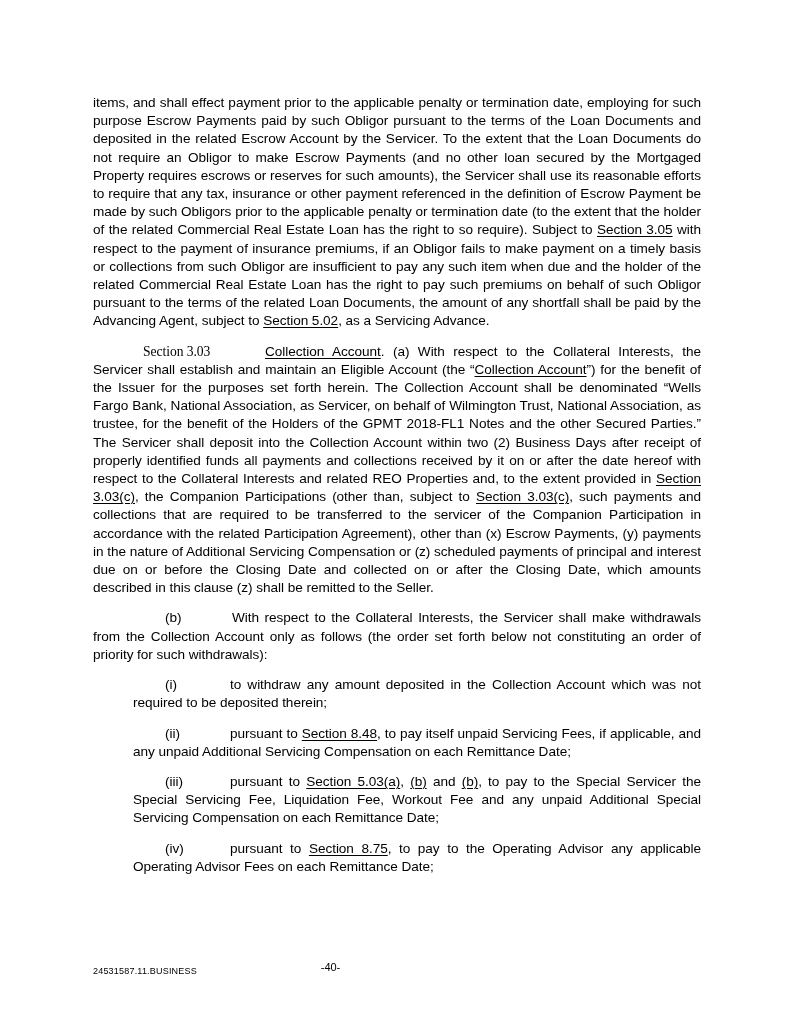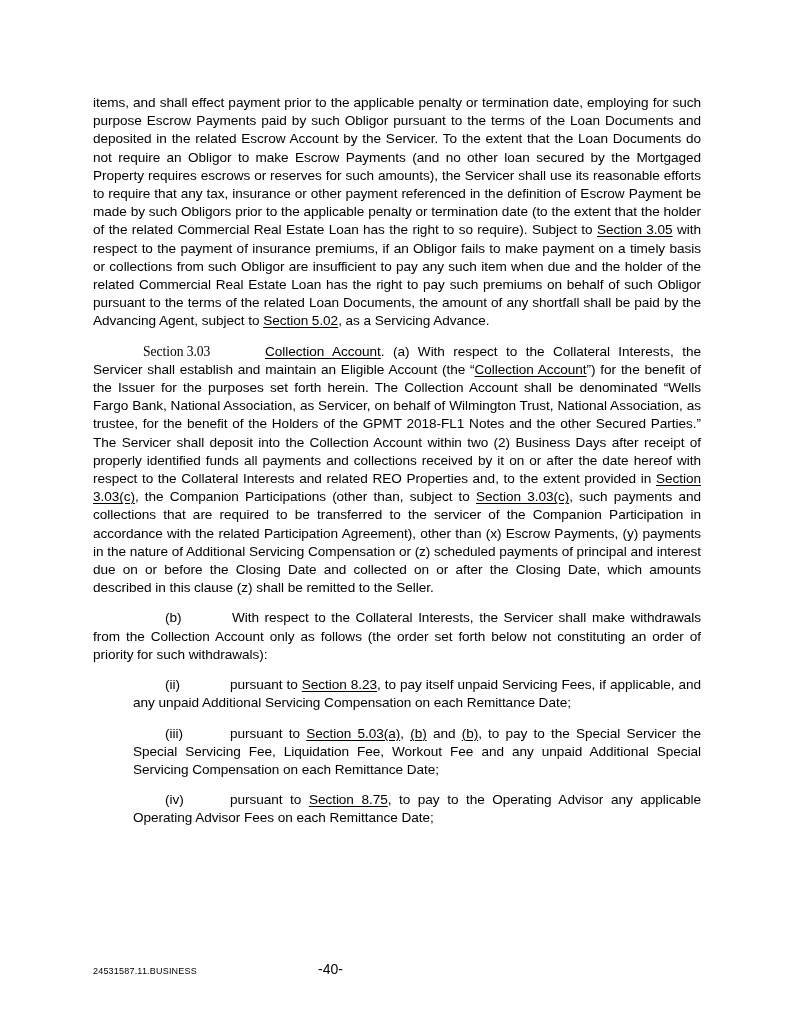--- a/index.html
+++ b/index.html
@@ -52,30 +52,31 @@
     font-size: 9px;
     letter-spacing: 0.2px;
     text-align: right;
   }
   .footer-center {
     position: absolute;
     left: 0;
     top: 961px;
     width: 661px;
     text-align: center;
-    font-size: 14px;
+    font-size: 11px;
   }
 </style>
 </head>
 <body>
 
 <div class="doc-body" id="doc-body">
     <p class="para body"><span>items, and shall effect payment prior to the applicable penalty or termination date, employing for such purpose Escrow Payments paid by such Obligor pursuant to the terms of the Loan Documents and deposited in the related Escrow Account by the Servicer.  To the extent that the Loan Documents do not require an Obligor to make Escrow Payments (and no other loan secured by the Mortgaged Property requires escrows or reserves for such amounts), the Servicer shall use its reasonable efforts to require that any tax, insurance or other payment referenced in the definition of Escrow Payment be made by such Obligors prior to the applicable penalty or termination date (to the extent that the holder of the related Commercial Real Estate Loan has the right to so require).  Subject to </span><span class="u">Section 3.05</span><span> with respect to the payment of insurance premiums, if an Obligor fails to make payment on a timely basis or collections from such Obligor are insufficient to pay any such item when due and the holder of the related Commercial Real Estate Loan has the right to pay such premiums on behalf of such Obligor pursuant to the terms of the related Loan Documents, the amount of any shortfall shall be paid by the Advancing Agent, subject to </span><span class="u">Section 5.02</span><span>, as a Servicing Advance.</span></p>
     <p class="para section"><span class="tab-label section-label">Section 3.03</span><span class="u">Collection Account</span><span>.  (a) With respect to the Collateral Interests, the Servicer shall establish and maintain an Eligible Account (the “</span><span class="u">Collection Account</span><span>”) for the benefit of the Issuer for the purposes set forth herein.  The Collection Account shall be denominated “Wells Fargo Bank, National Association, as Servicer, on behalf of Wilmington Trust, National Association, as trustee, for the benefit of the Holders of the GPMT 2018-FL1 Notes and the other Secured Parties.”  The Servicer shall deposit into the Collection Account within two (2) Business Days after receipt of properly identified funds all payments and collections received by it on or after the date hereof with respect to the Collateral Interests and related REO Properties and, to the extent provided in </span><span class="u">Section 3.03(c)</span><span>, the Companion Participations (other than, subject to </span><span class="u">Section 3.03(c)</span><span>, such payments and collections that are required to be transferred to the servicer of the Companion Participation in accordance with the related Participation Agreement), other than (x) Escrow Payments, (y) payments in the nature of Additional Servicing Compensation or (z) scheduled payments of principal and interest due on or before the Closing Date and collected on or after the Closing Date, which amounts described in this clause (z) shall be remitted to the Seller.</span></p>
     <p class="para sub"><span class="tab-label sub-label">(b)</span><span>With respect to the Collateral Interests, the Servicer shall make withdrawals from the Collection Account only as follows (the order set forth below not constituting an order of priority for such withdrawals):</span></p>
-    <p class="para list"><span class="tab-label list-label">(ii)</span><span>pursuant to </span><span class="u">Section 8.23</span><span>, to pay itself unpaid Servicing Fees, if applicable, and any unpaid Additional Servicing Compensation on each Remittance Date;</span></p>
+    <p class="para list"><span class="tab-label list-label">(i)</span><span>to withdraw any amount deposited in the Collection Account which was not required to be deposited therein;</span></p>
+    <p class="para list"><span class="tab-label list-label">(ii)</span><span>pursuant to </span><span class="u">Section 8.48</span><span>, to pay itself unpaid Servicing Fees, if applicable, and any unpaid Additional Servicing Compensation on each Remittance Date;</span></p>
     <p class="para list"><span class="tab-label list-label">(iii)</span><span>pursuant to </span><span class="u">Section 5.03(a)</span><span>, </span><span class="u">(b)</span><span> and </span><span class="u">(b)</span><span>, to pay to the Special Servicer the Special Servicing Fee, Liquidation Fee, Workout Fee and any unpaid Additional Special Servicing Compensation on each Remittance Date;</span></p>
     <p class="para list"><span class="tab-label list-label">(iv)</span><span>pursuant to </span><span class="u">Section 8.75</span><span>, to pay to the Operating Advisor any applicable Operating Advisor Fees on each Remittance Date;</span></p>
   </div>
 
 <div class="footer-left">24531587.11.BUSINESS</div>
 
 <div class="footer-center">-40-</div>
 
 </body></html>

